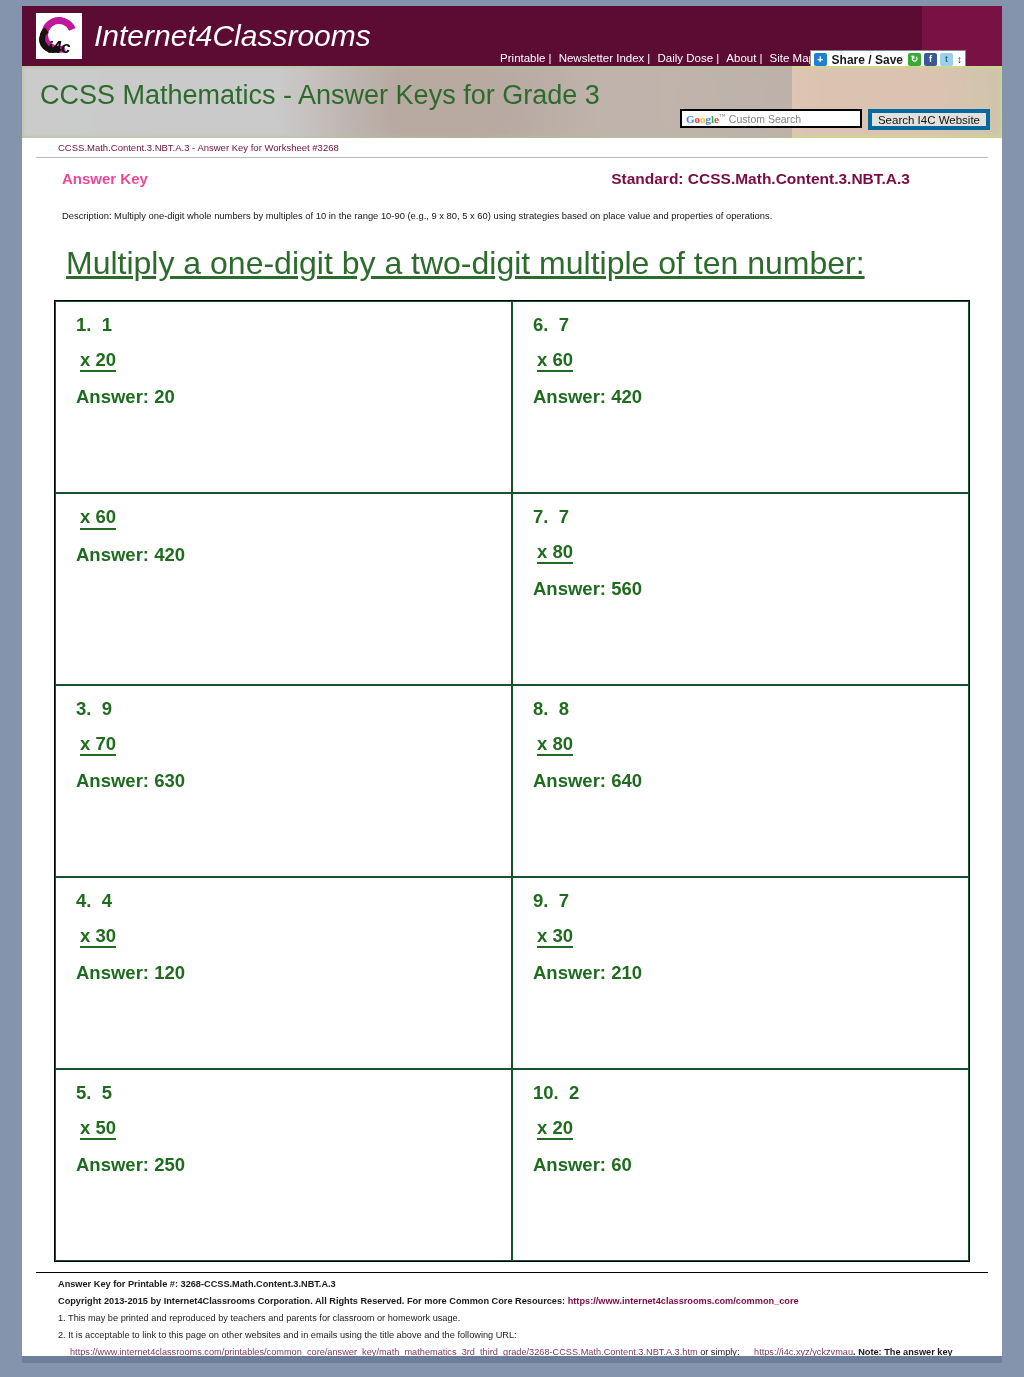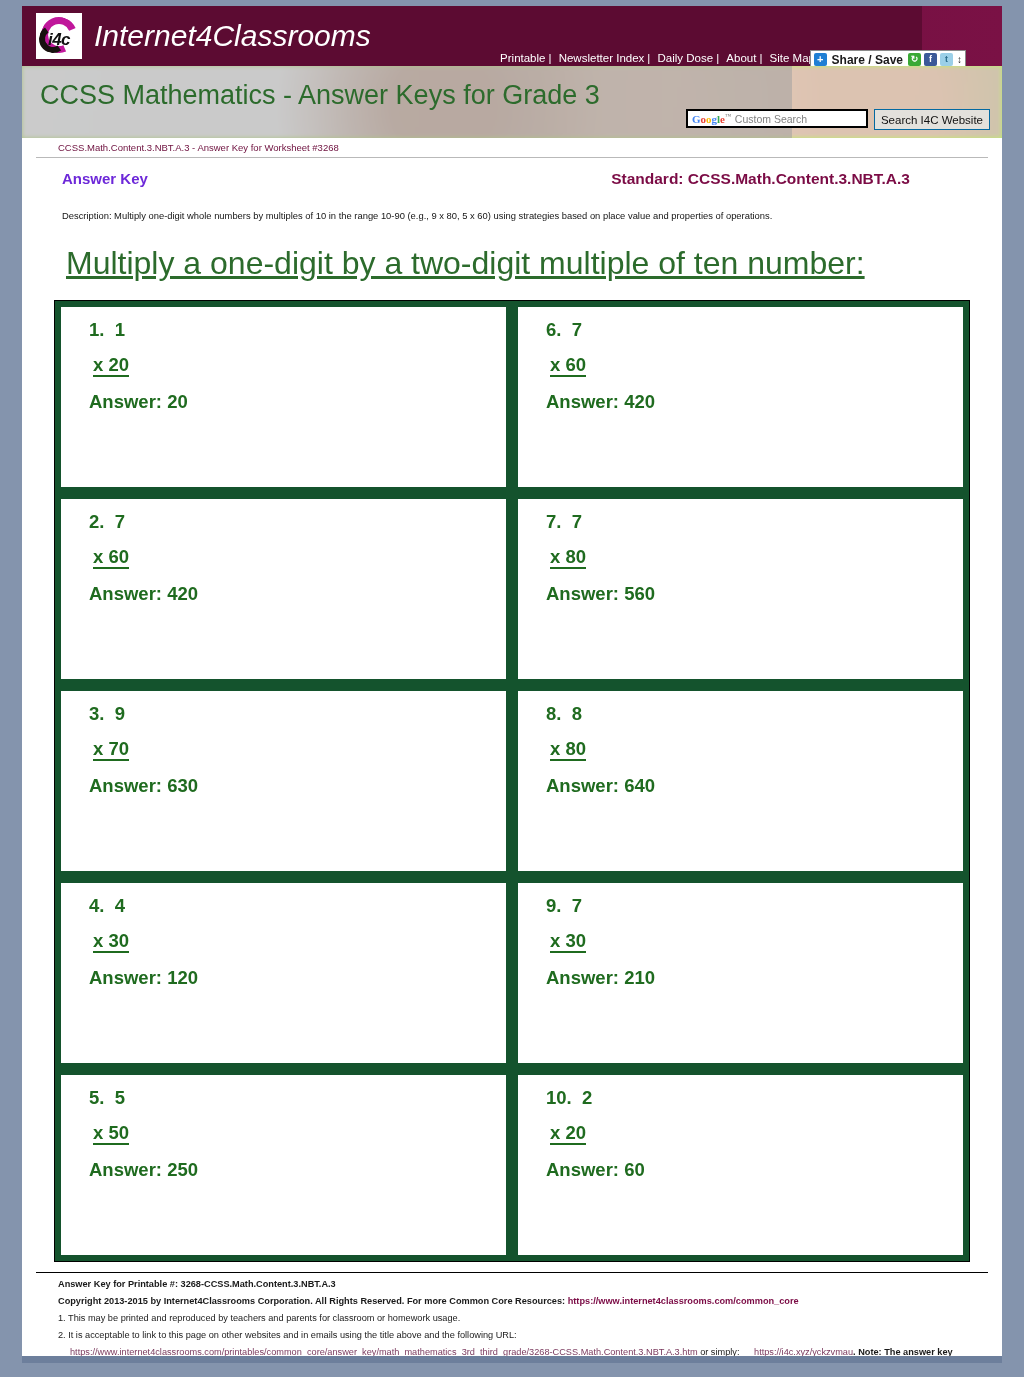--- a/index.html
+++ b/index.html
@@ -63,21 +63,21 @@
     left: 3px; top: 12px;
     width: 28px; height: 28px;
     border-radius: 50%;
     border: 6px solid #18110f;
     border-top-color: transparent;
     border-right-color: transparent;
     transform: rotate(10deg);
   }
   .logo-mark .i4c {
     position: absolute;
-    left: 0; top: 4px; width: 46px; height: 46px;
+    left: 0; top: 12px; width: 46px; height: 46px;
     display: flex; align-items: center; justify-content: center;
     font-style: italic;
     font-weight: bold;
     font-size: 17px;
     color: #111;
     letter-spacing: -0.5px;
   }
   .logo-text {
     margin-left: 12px;
     color: #ffffff;
@@ -195,21 +195,21 @@
   .glogo { font-size: 11px; white-space: nowrap; font-family: "Liberation Serif", serif; }
   .glogo .b1 { color:#4285f4; font-weight:bold; }
   .glogo .r  { color:#ea4335; font-weight:bold; }
   .glogo .y  { color:#fbbc05; font-weight:bold; }
   .glogo .g  { color:#34a853; font-weight:bold; }
   .glogo .tm { font-size: 6px; vertical-align: super; color:#777; }
   .searchbox .ph { font-size: 10.5px; color: #808080; white-space: nowrap; }
   .searchbtn {
     height: 21px;
     background: #e3e1dc;
-    border: 1px solid #0369a1;
+    border: 4px solid #0369a1;
     font-size: 11.5px;
     color: #111;
     padding: 0 6px;
     display: flex; align-items: center;
     white-space: nowrap;
     cursor: pointer;
   }
 
   
   .content { padding: 0 14px; }
@@ -224,21 +224,21 @@
     margin: 4px 0 0 0;
   }
   .keyrow {
     display: flex;
     align-items: baseline;
     padding: 12px 26px 0 26px;
   }
   .keyrow .answer-key {
     font-size: 15px;
     font-weight: bold;
-    color: #6d28d9;
+    color: #ec4899;
   }
   .keyrow .standard {
     margin-left: auto;
     margin-right: 52px;
     font-size: 15.5px;
     font-weight: bold;
     color: #7b0b45;
     white-space: nowrap;
   }
   .description {
@@ -254,23 +254,23 @@
   }
 
   
   .grid {
     margin: 18px 18px 0 18px;
     border: 1px solid #000000;
     display: grid;
     grid-template-columns: 1fr 1fr;
   }
   .cell {
-    border: 6px solid #14532d;
+    border: 1px solid #14532d;
     height: 192px;
-    padding: 14px 0 0 28px;
+    padding: 14px 0 0 20px;
     position: relative;
   }
   .p-line {
     font-size: 18.5px;
     font-weight: bold;
     color: #1f6b1f;
     line-height: 1.0;
     white-space: pre;
   }
   .p-num { margin-bottom: 16px; }
@@ -382,21 +382,20 @@
         <div class="p-line p-ans">Answer: 20</div>
       </div>
 
       <div class="cell">
         <div class="p-line p-num"><span>6.</span>&nbsp;&nbsp;<span>7</span></div>
         <div class="p-line"><span class="p-mul">x 60</span></div>
         <div class="p-line p-ans">Answer: 420</div>
       </div>
 
       <div class="cell">
-        <div class="p-line p-num"><span>2.</span>&nbsp;&nbsp;<span>7</span></div>
         <div class="p-line"><span class="p-mul">x 60</span></div>
         <div class="p-line p-ans">Answer: 420</div>
       </div>
 
       <div class="cell">
         <div class="p-line p-num"><span>7.</span>&nbsp;&nbsp;<span>7</span></div>
         <div class="p-line"><span class="p-mul">x 80</span></div>
         <div class="p-line p-ans">Answer: 560</div>
       </div>
 

